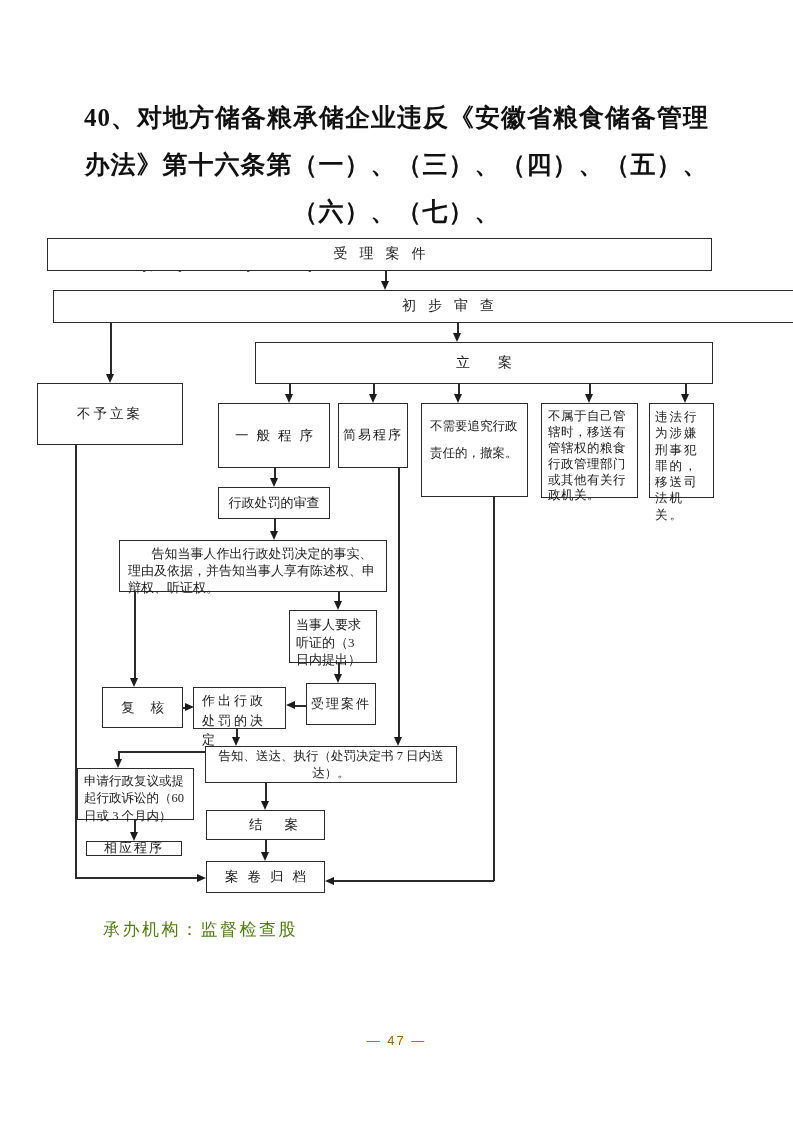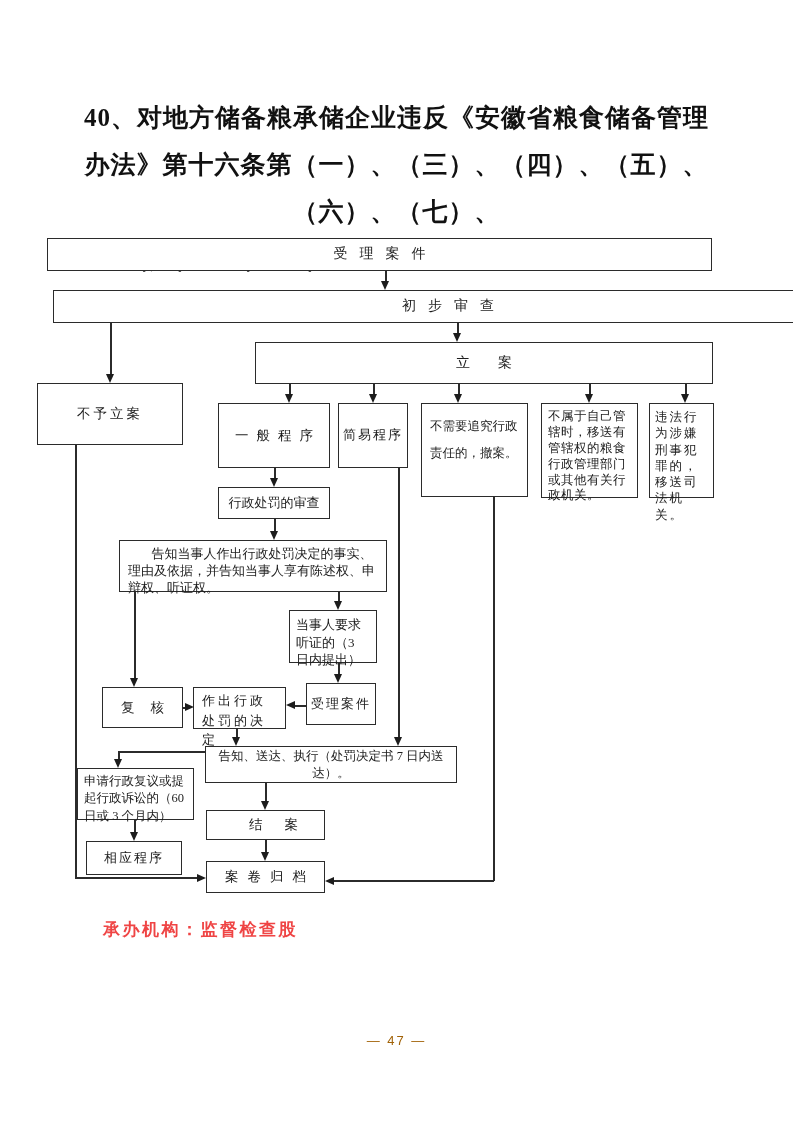--- a/index.html
+++ b/index.html
@@ -49,21 +49,21 @@
            border-top: 9px solid #1c1c1c; }
   .arr-r { position: absolute; width: 0; height: 0;
            border-top: 4.5px solid transparent; border-bottom: 4.5px solid transparent;
            border-left: 9px solid #1c1c1c; }
   .arr-l { position: absolute; width: 0; height: 0;
            border-top: 4.5px solid transparent; border-bottom: 4.5px solid transparent;
            border-right: 9px solid #1c1c1c; }
   
   .foot-line {
     position: absolute; left: 103px;
-    font-size: 17px; letter-spacing: 2.5px; color: #ef4444; font-weight: bold;
+    font-size: 17px; letter-spacing: 2.5px; color: #4d7c0f;
   }
   #pagenum {
     position: absolute; left: 0; right: 0; top: 1033px;
     text-align: center; font-size: 13px; letter-spacing: 2px; color: #a16207;
     font-family: "Liberation Sans", "DejaVu Sans", sans-serif;
   }
 </style>
 </head>
 <body>
 
@@ -102,21 +102,21 @@
   <div class="node ls16" style="left:102px;top:687px;width:81px;height:41px;font-size:13.5px;">复核</div>
 
   <div class="node topalign" style="left:193px;top:687px;width:93px;height:42px;padding:3px 8px 0;line-height:1.5;letter-spacing:3px;">作出行政处罚的决定</div>
 
   <div class="node ls2" style="left:306px;top:683px;width:70px;height:42px;">受理案件</div>
 
   <div class="node" style="left:205px;top:746px;width:252px;height:37px;font-size:12.5px;">告知、送达、执行（处罚决定书 7 日内送达）。</div>
 
   <div class="node topalign" style="left:77px;top:768px;width:117px;height:52px;font-size:12.5px;padding:4px 6px 0;line-height:1.38;">申请行政复议或提起行政诉讼的（60 日或 3 个月内）</div>
 
-  <div class="node ls2" style="left:86px;top:841px;width:96px;height:34px;">相应程序</div>
+  <div class="node ls2" style="left:86px;top:841px;width:96px;height:15px;">相应程序</div>
 
   <div class="node ls22" style="left:206px;top:810px;width:119px;height:30px;font-size:13.5px;">结案</div>
 
   <div class="node ls9" style="left:206px;top:861px;width:119px;height:32px;font-size:13.5px;">案卷归档</div>
 
   <div class="vline" style="left:385px;top:270px;height:12px;"></div>
   <div class="arr-d" style="left:381px;top:281px;"></div>
 
   <div class="vline" style="left:457px;top:322px;height:12px;"></div>
   <div class="arr-d" style="left:453px;top:333px;"></div>

